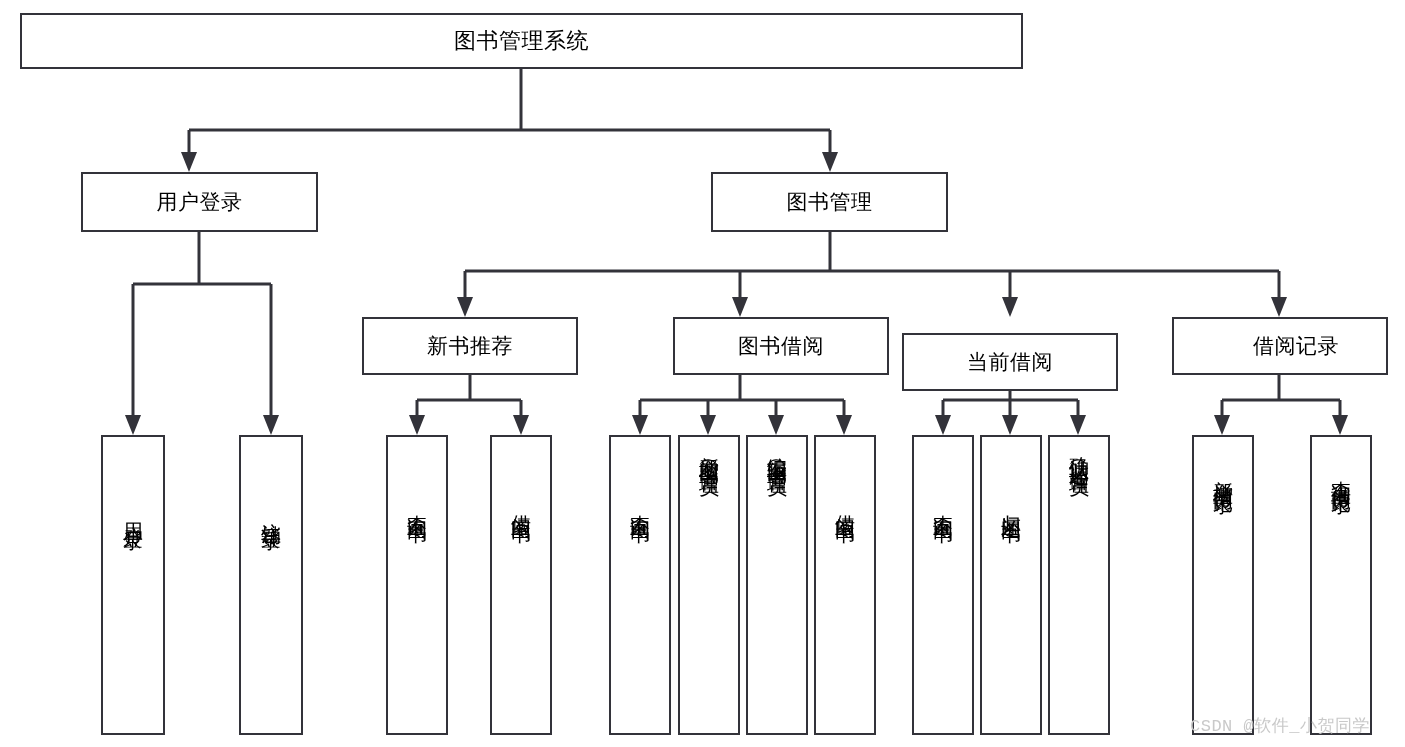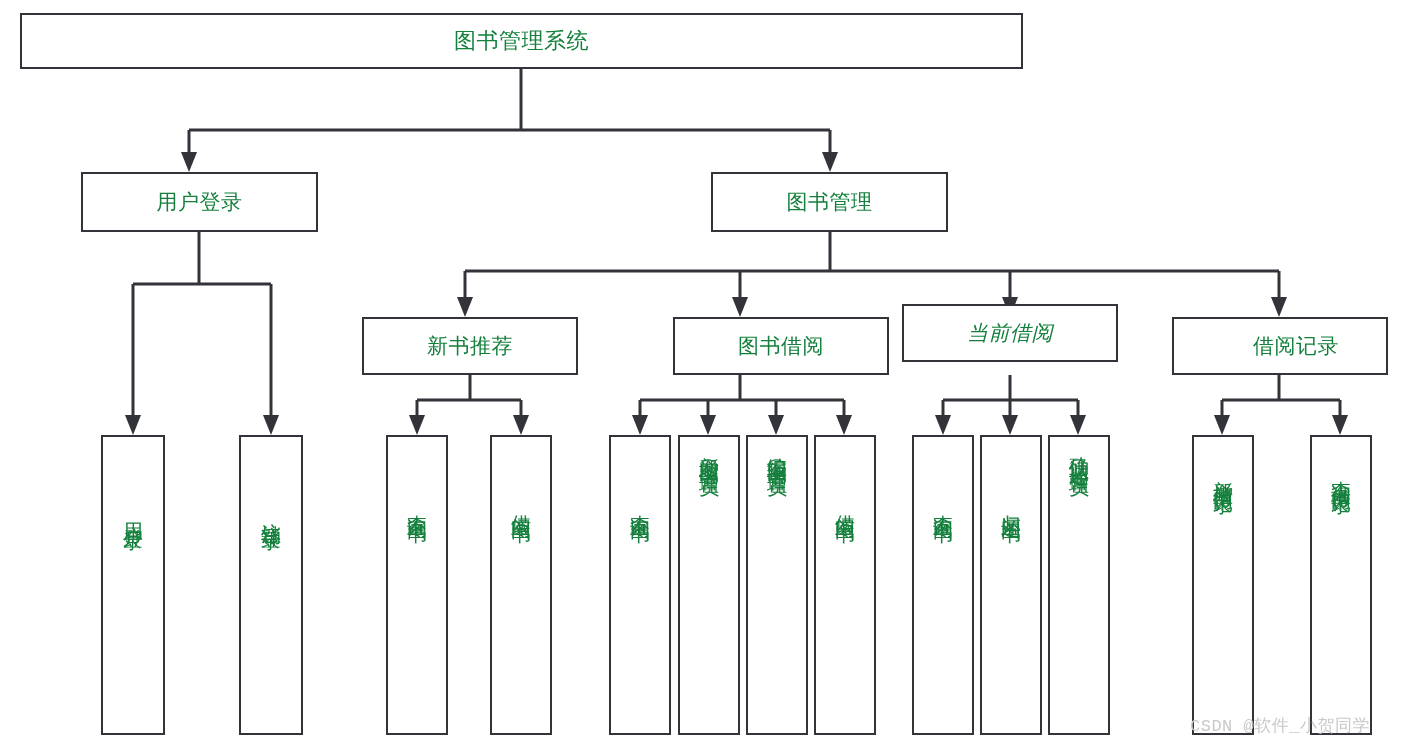--- a/index.html
+++ b/index.html
@@ -30,21 +30,21 @@
     position: absolute;
     box-sizing: border-box;
     background: #ffffff;
     border: 2px solid #33333a;
     display: flex;
     align-items: center;
     justify-content: center;
     overflow: hidden;
   }
   .node-label {
-    color: #15803d;
+    color: #000000;
     font-size: 21px;
     line-height: 1.15;
     letter-spacing: 0.5px;
     white-space: nowrap;
     text-align: center;
   }
   .node-box.vertical .node-label {
     writing-mode: vertical-rl;
     text-orientation: upright;
     letter-spacing: 3px;
@@ -163,21 +163,21 @@
   <div class="node-box" style="left:362px; top:317px; width:216px; height:58px;">
     <span class="node-label">新书推荐</span>
   </div>
 
   <div class="node-box" style="left:711px; top:172px; width:237px; height:60px;">
     <span class="node-label">图书管理</span>
   </div>
   <div class="node-box" style="left:632px; top:317px; width:216px; height:58px;margin-left:41px;">
     <span class="node-label">图书借阅</span>
   </div>
-  <div class="node-box" style="left:902px; top:304px; width:216px; height:58px;font-style:italic;">
+  <div class="node-box" style="left:902px; top:333px; width:216px; height:58px;">
     <span class="node-label">当前借阅</span>
   </div>
   <div class="node-box" style="left:1172px; top:317px; width:216px; height:58px;padding-left:32px;">
     <span class="node-label">借阅记录</span>
   </div>
 
   <div class="node-box vertical" style="left:101px; top:435px; width:64px; height:300px; padding-top:70px;">
     <span class="node-label">用户登录</span>
   </div>
   <div class="node-box vertical" style="left:239px; top:435px; width:64px; height:300px; padding-top:70px;">

